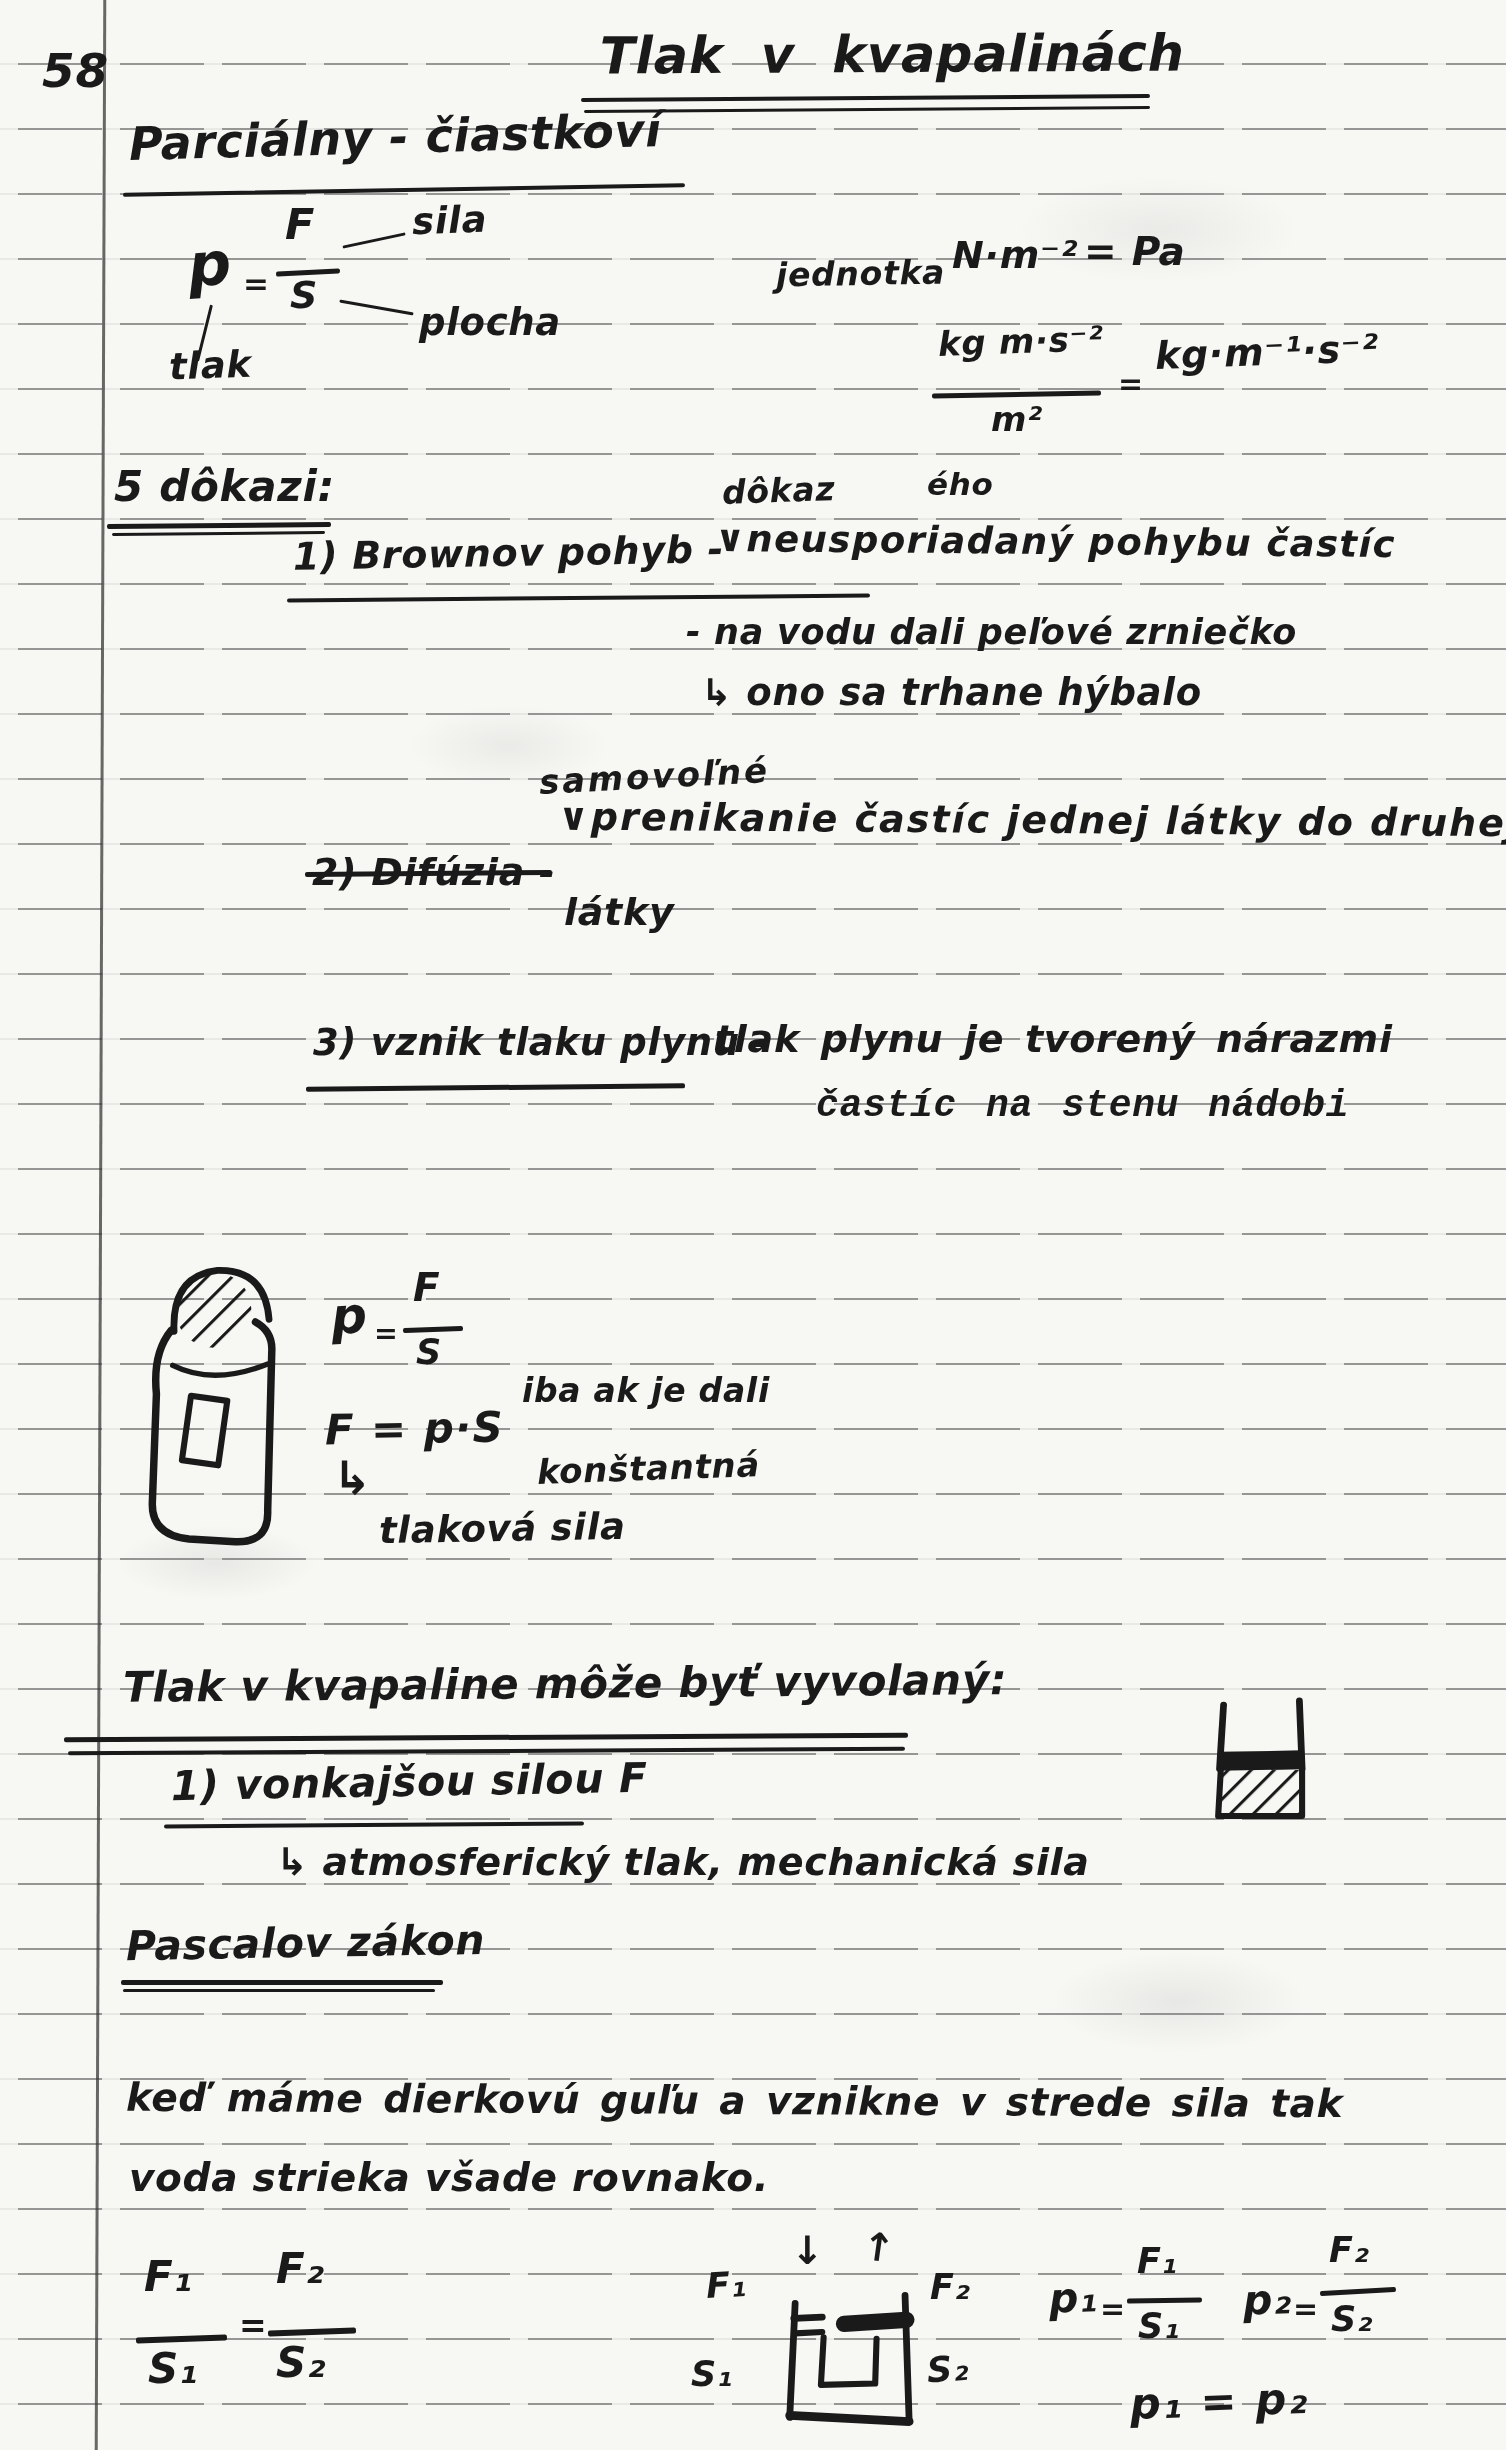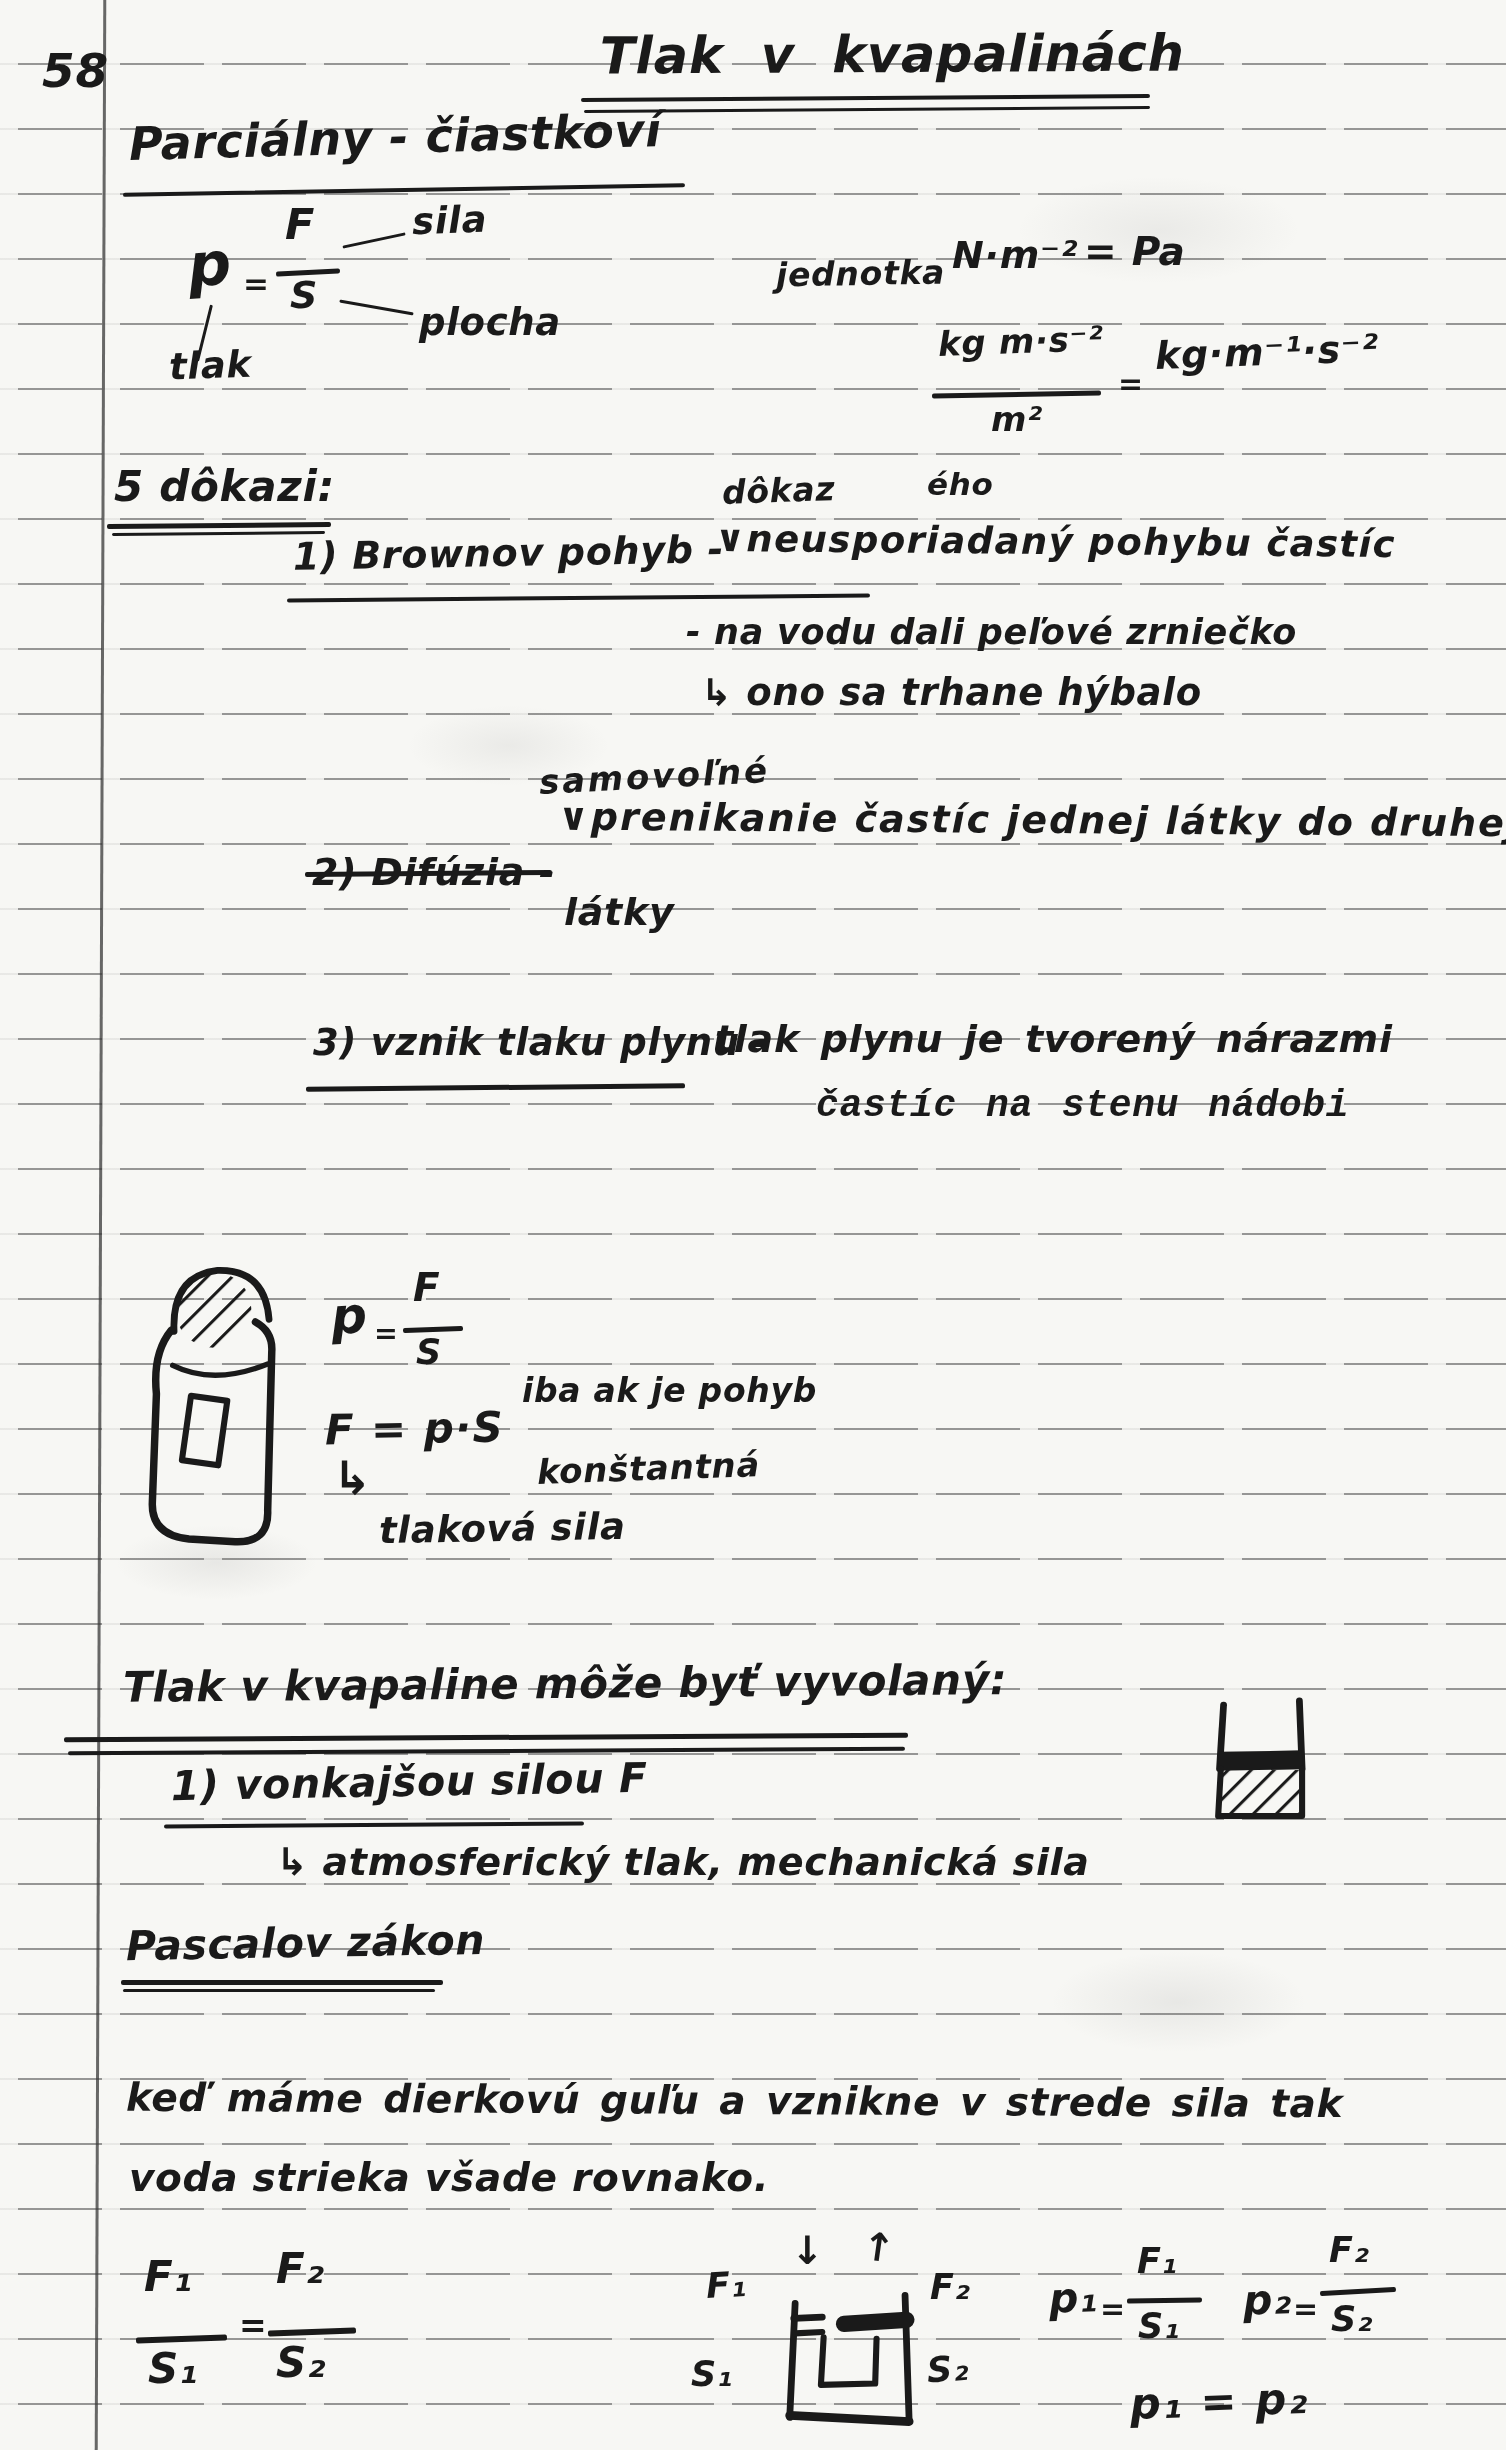--- a/index.html
+++ b/index.html
@@ -124,21 +124,21 @@
     <path class="ink-stroke" d="M60,170 Q120,200 200,168" stroke-width="8"></path>
     <rect class="ink-stroke" x="80" y="218" width="54" height="96" stroke-width="9" transform="rotate(8 107 266)"></rect>
   </svg>
 
   <span class="hw" style="left:331px;top:1291px;font-size:50px;transform:rotate(-3deg);">p</span>
   <span class="hw" style="left:374px;top:1320px;font-size:28.5px;">=</span>
   <span class="hw" style="left:413px;top:1268px;font-size:39px;">F</span>
   <div class="ul" style="left:403px;top:1327px;width:60px;height:4.7px;transform:rotate(-2deg);"></div>
   <span class="hw" style="left:416px;top:1335px;font-size:35px;">S</span>
   <span class="hw" style="left:325px;top:1408px;font-size:42px;letter-spacing:1.4px;transform:rotate(-1deg);">F = p·S</span>
-  <span class="hw" style="left:522px;top:1374px;font-size:33px;">iba ak je pohyb</span>
+  <span class="hw" style="left:522px;top:1374px;font-size:33px;">iba ak je dali</span>
   <span class="hw" style="left:537px;top:1451px;font-size:34px;transform:rotate(-2deg);">konštantná</span>
   <span class="hw" style="left:333px;top:1455px;font-size:46px;">↳</span>
   <span class="hw" style="left:379px;top:1510px;font-size:37px;transform:rotate(-1deg);">tlaková sila</span>
 
   <span class="hw" style="left:123px;top:1663px;font-size:42px;letter-spacing:0.7px;transform:rotate(-0.5deg);">Tlak v kvapaline môže byť vyvolaný:</span>
   <div class="ul" style="left:64px;top:1735px;width:844px;height:4.7px;transform:rotate(-0.3deg);"></div>
   <div class="ul" style="left:68px;top:1749px;width:837px;height:4.1px;transform:rotate(-0.3deg);"></div>
   <span class="hw" style="left:171px;top:1762px;font-size:41px;transform:rotate(-1deg);">1) vonkajšou silou F</span>
   <div class="ul" style="left:164px;top:1823px;width:420px;transform:rotate(-0.4deg);"></div>
   <span class="hw" style="left:276px;top:1843px;font-size:38px;">↳ atmosferický tlak, mechanická sila</span>

